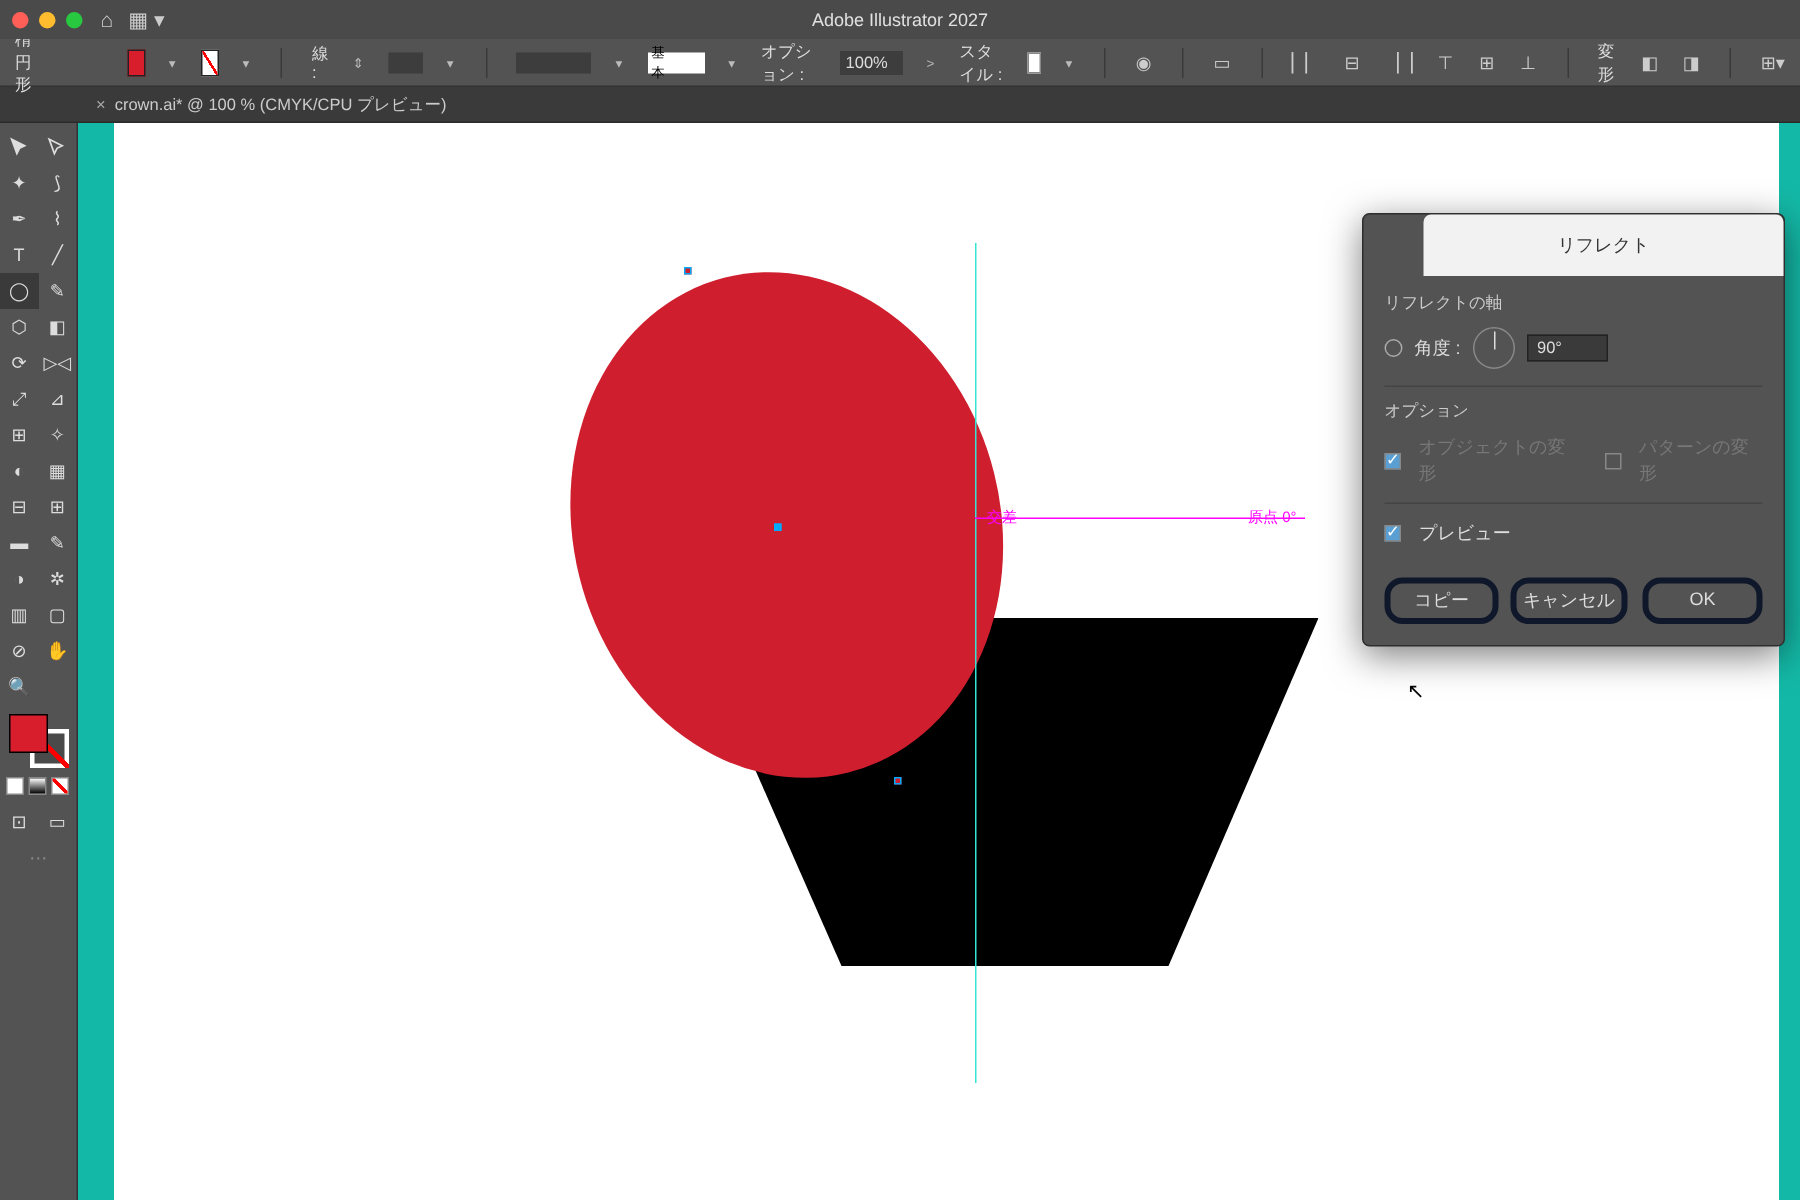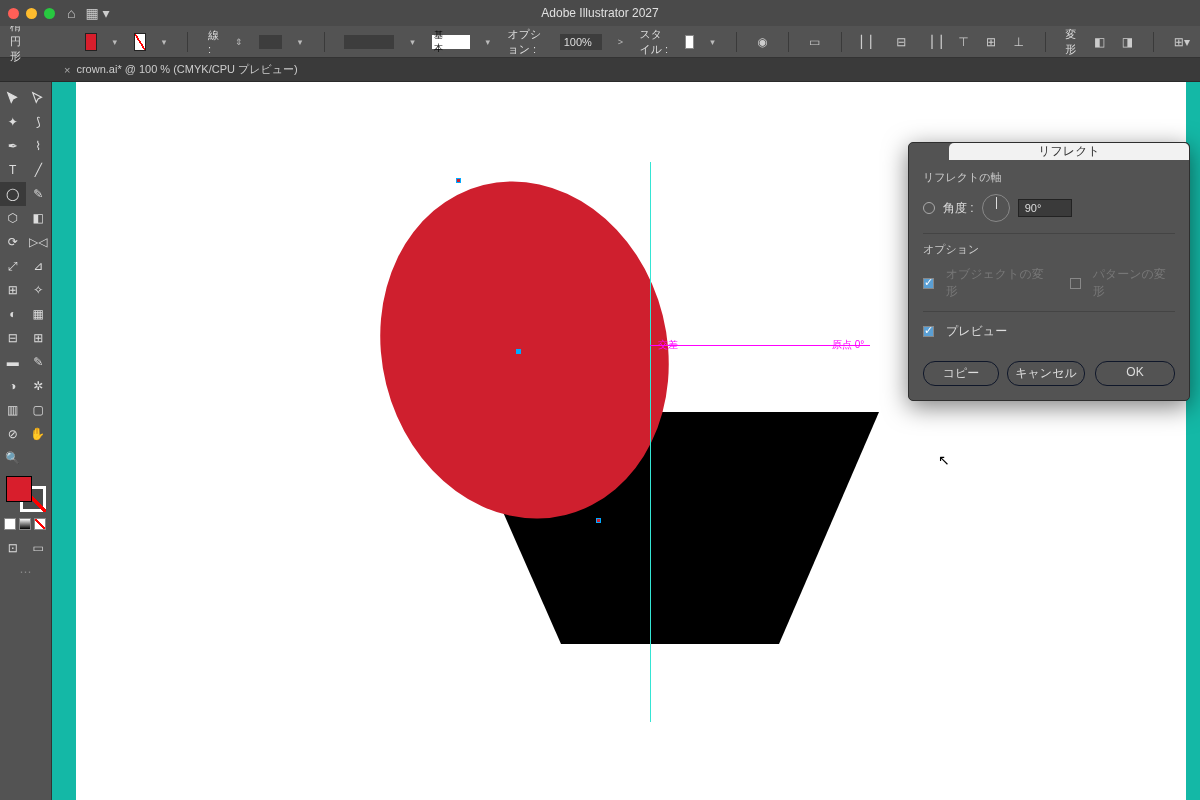--- a/index.html
+++ b/index.html
@@ -45,36 +45,36 @@
 .mini.none::after{content:'';position:absolute;inset:0;background:linear-gradient(to top right,transparent 42%,#f00 42%,#f00 58%,transparent 58%);}
 .canvas { flex:1; background:#14b8a6; position:relative; overflow:hidden;padding-left:13px; }
 .artboard { position:absolute; top:0; left:24px; width:1110px; height:718px; background:#fff; }
 .trap { position:absolute; }
 .ellipse { position:absolute; width:285px; height:340px; background:#cf1f2e; border-radius:50%; transform:rotate(-14deg); }
 .anchor{position:absolute;width:5px;height:5px;background:#cf1f2e;border:1px solid #0af;}
 .guide-v{position:absolute;width:1px;background:#35e5d4;top:80px;height:560px;}
 .guide-h{position:absolute;height:1px;background:#ff00ff;width:220px;}
 .label-sm{position:absolute;font-size:10px;color:#ff00ff;}
 .dialog{position:absolute;top:142px;right:10px;width:282px;background:#535353;border:1px solid #2e2e2e;border-radius:5px;box-shadow:0 6px 24px rgba(0,0,0,.5);color:#ddd;font-size:12px;}
-.dialog .dt{background:#f2f2f2;color:#333;text-align:center;padding:0 0;font-size:12px;border-radius:5px 5px 0 0;margin-left:40px;}
+.dialog .dt{background:#f2f2f2;color:#333;text-align:center;padding:12px 0;font-size:12px;border-radius:5px 5px 0 0;margin-left:40px;}
 .dialog .body{padding:10px 14px;}
 .dialog .sect{font-size:11px;color:#ccc;margin-bottom:6px;}
 .dialog .row{display:flex;align-items:center;gap:8px;padding:3px 0;}
 .radio{width:12px;height:12px;border:1px solid #aaa;border-radius:50%;display:inline-block;position:relative;}
 .radio.on::after{content:'';position:absolute;inset:2px;background:#3b9eff;border-radius:50%;}
 .axis-ic{width:16px;height:14px;display:inline-block;}
 .angle-dial{width:28px;height:28px;border:1px solid #888;border-radius:50%;position:relative;}
 .angle-dial::after{content:'';position:absolute;width:1px;height:12px;background:#ddd;top:2px;left:50%;}
 .dialog input[type=text]{background:#3a3a3a;border:1px solid #222;color:#ddd;padding:2px 6px;width:54px;font-size:11px;}
 .chk{width:11px;height:11px;border:1px solid #888;display:inline-block;margin-right:4px;position:relative;}
 .chk.on{background:#5a9fd4;}
 .chk.on::after{content:'✓';position:absolute;top:-3px;left:0;font-size:11px;color:#fff;}
 .disabled{color:#777;}
 .dialog .btns{display:flex;gap:8px;padding:8px 14px 14px;justify-content:flex-start;}
-.btn{border:1px solid #0f172a;border-radius:12px;padding:3px 0;font-size:12px;color:#ddd;background:transparent;text-align:center;cursor:pointer;}
+.btn{border:4px solid #0f172a;border-radius:12px;padding:3px 0;font-size:12px;color:#ddd;background:transparent;text-align:center;cursor:pointer;}
 .btn.copy{width:76px;}
 .btn.cancel{width:78px;}
 .btn.ok{width:80px;margin-left:auto;}
 hr.div{border:none;border-top:1px solid #444;margin:8px 0;}
 .cursor{position:absolute;font-size:14px;color:#000;}
 </style>
 </head>
 <body>
 
 <div class="titlebar">

